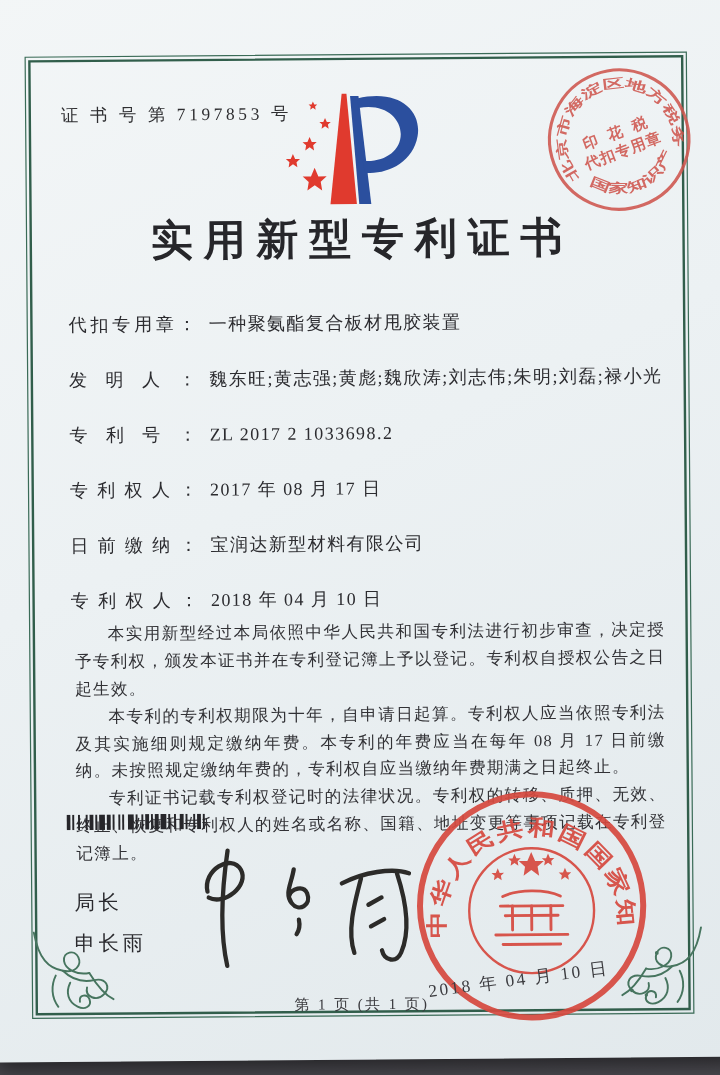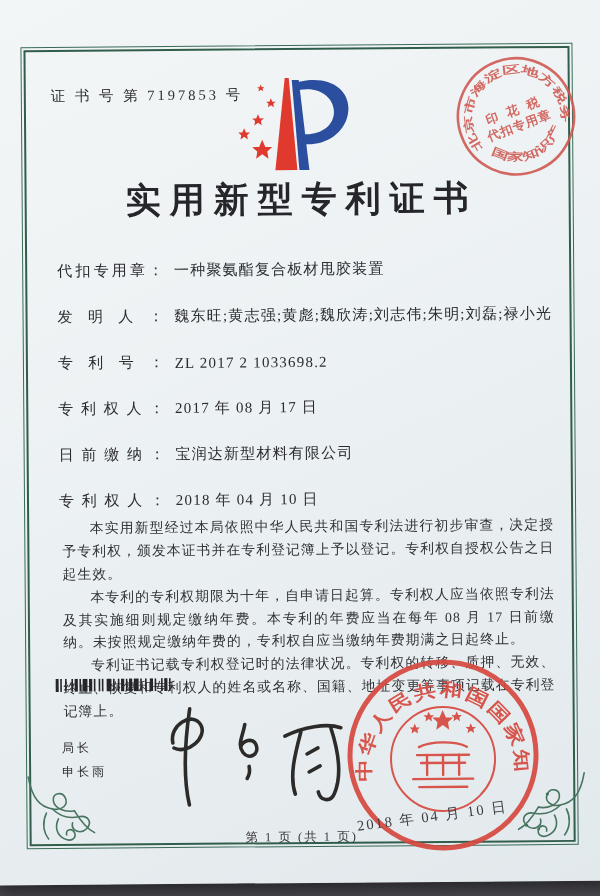--- a/index.html
+++ b/index.html
@@ -39,21 +39,21 @@
   }
   .f-row .f-value{letter-spacing:1.2px;margin-left:7px;}
   .r0{top:0}.r1{top:46px}.r2{top:92px}.r3{top:138px}.r4{top:184px}.r5{top:230px}
   .body-text{
     position:absolute;left:68px;top:526px;width:492px;
     font-size:13.8px;line-height:1.66;letter-spacing:1.1px;color:#323236;
     text-align:justify;
   }
   .body-text p{margin:0;text-indent:2em;}
   .barcode{position:absolute;left:60px;top:687px;}
-  .director{position:absolute;left:66px;top:744px;font-size:12px;color:#2a2a2e;letter-spacing:3px;line-height:2.0;}
+  .director{position:absolute;left:66px;top:744px;font-size:17px;color:#2a2a2e;letter-spacing:3px;line-height:2.0;}
   .signature{position:absolute;left:165px;top:712px;}
   .seal{position:absolute;left:341px;top:660px;opacity:.92;}
   .seal-date{
     position:absolute;left:360px;top:818px;font-size:14.5px;color:#3c3c40;
     letter-spacing:2px;transform:rotate(-7deg);white-space:nowrap;
   }
   .footer{
     position:absolute;left:30px;top:839px;width:550px;text-align:center;
     font-size:12.5px;color:#3a3a3e;letter-spacing:2px;
   }

